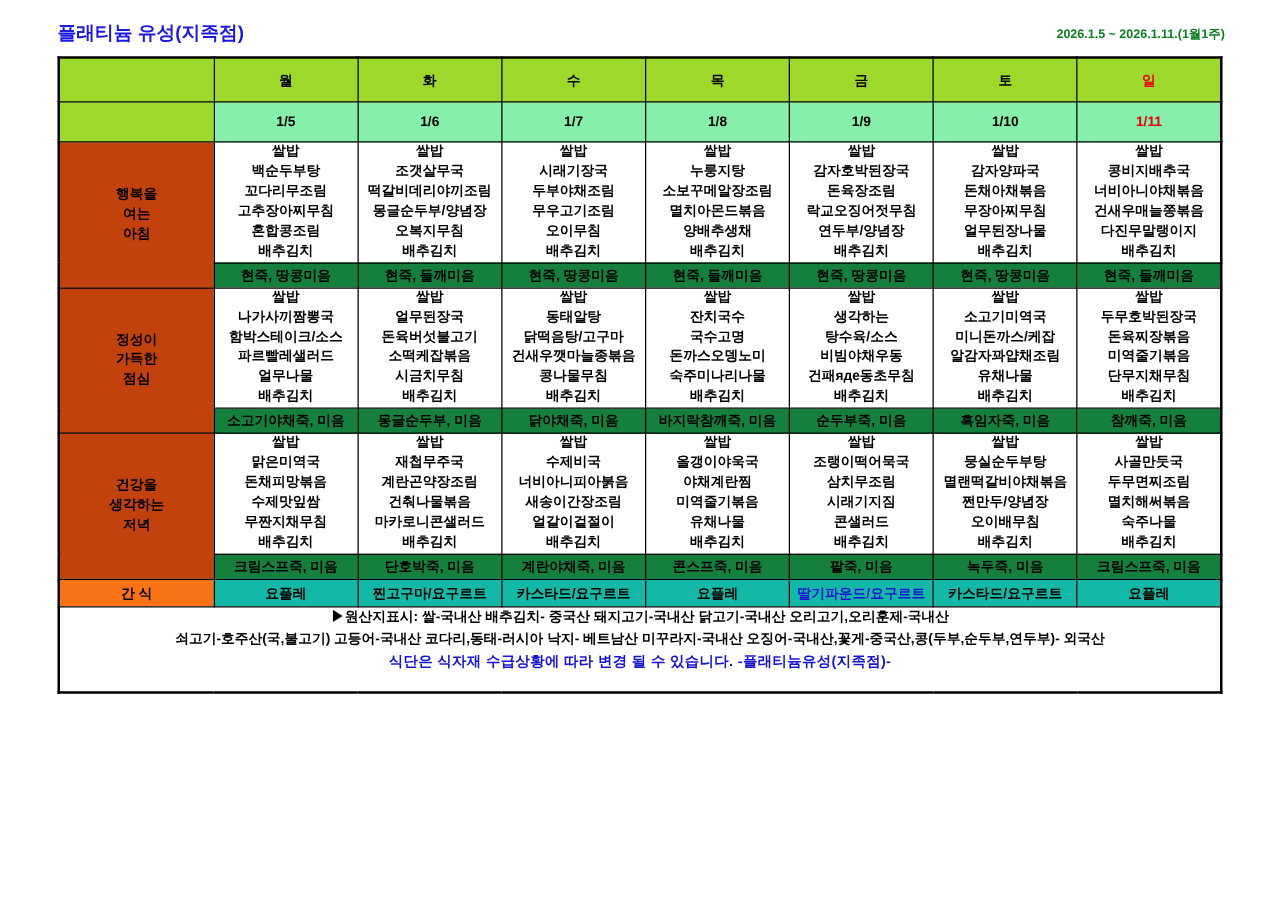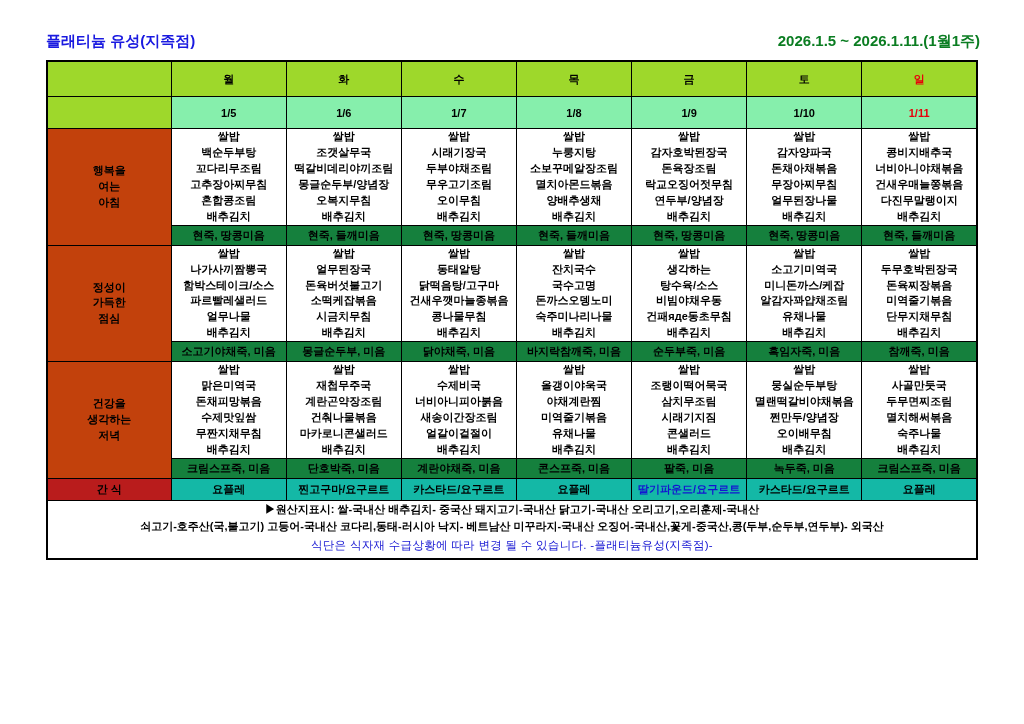--- a/index.html
+++ b/index.html
@@ -30,32 +30,32 @@
     letter-spacing: 3px;
     margin-top: 27px;
     margin-bottom: 0;
     font-family: "Liberation Serif", serif;
   }
   .subheader {
     display: flex;
     justify-content: space-between;
     align-items: center;
     padding: 0 44px 0 46px;
-    margin-top: 32px;
+    margin-top: 17px;
     gap: 48px;
   }
   .store-name {
     color: #1a1ae0;
     font-weight: bold;
     font-size: 15px;
   }
   .date-range {
     color: #0b7d22;
     font-weight: bold;
-    font-size: 15px;
+    font-size: 10px;
   }
   table.menu {
     border-collapse: collapse;
     margin: 9px auto 0 auto;
     width: 932px;
     table-layout: fixed;
     border: 2px solid #000;
   }
   table.menu td, table.menu th {
     border: 1px solid #000;
@@ -101,41 +101,41 @@
     font-weight: bold;
     font-size: 11px;
     height: 19px;
   }
   .snackrow td {
     height: 21px;
     font-weight: bold;
     font-size: 11px;
   }
   .snack-label {
-    background: #b91c1c;
+    background: #f97316;
     font-weight: bold;
     font-size: 12px;
     margin-top: 40px;
   }
   .snack-cell { background: #14b8a6; color: #000; }
   .snack-cell.blue { color: #1414d2; }
   .origin {
     font-size: 11px;
     font-weight: bold;
     text-align: center;
     padding: 4px 6px 2px 6px;
     line-height: 1.6;
   }
   .origin .line1 { }
   .origin .line2 { }
   .notice {
     color: #1414d2;
-    font-weight: normal;
+    font-weight: bold;
     font-size: 11.5px;
-    padding-bottom: 4px;
+    padding-bottom: 14px;
     letter-spacing: 0.3px;
   }
   .notice .sig { color: #1414d2; }
 </style>
 </head>
 <body>
 
 <div class="page">
 
 

